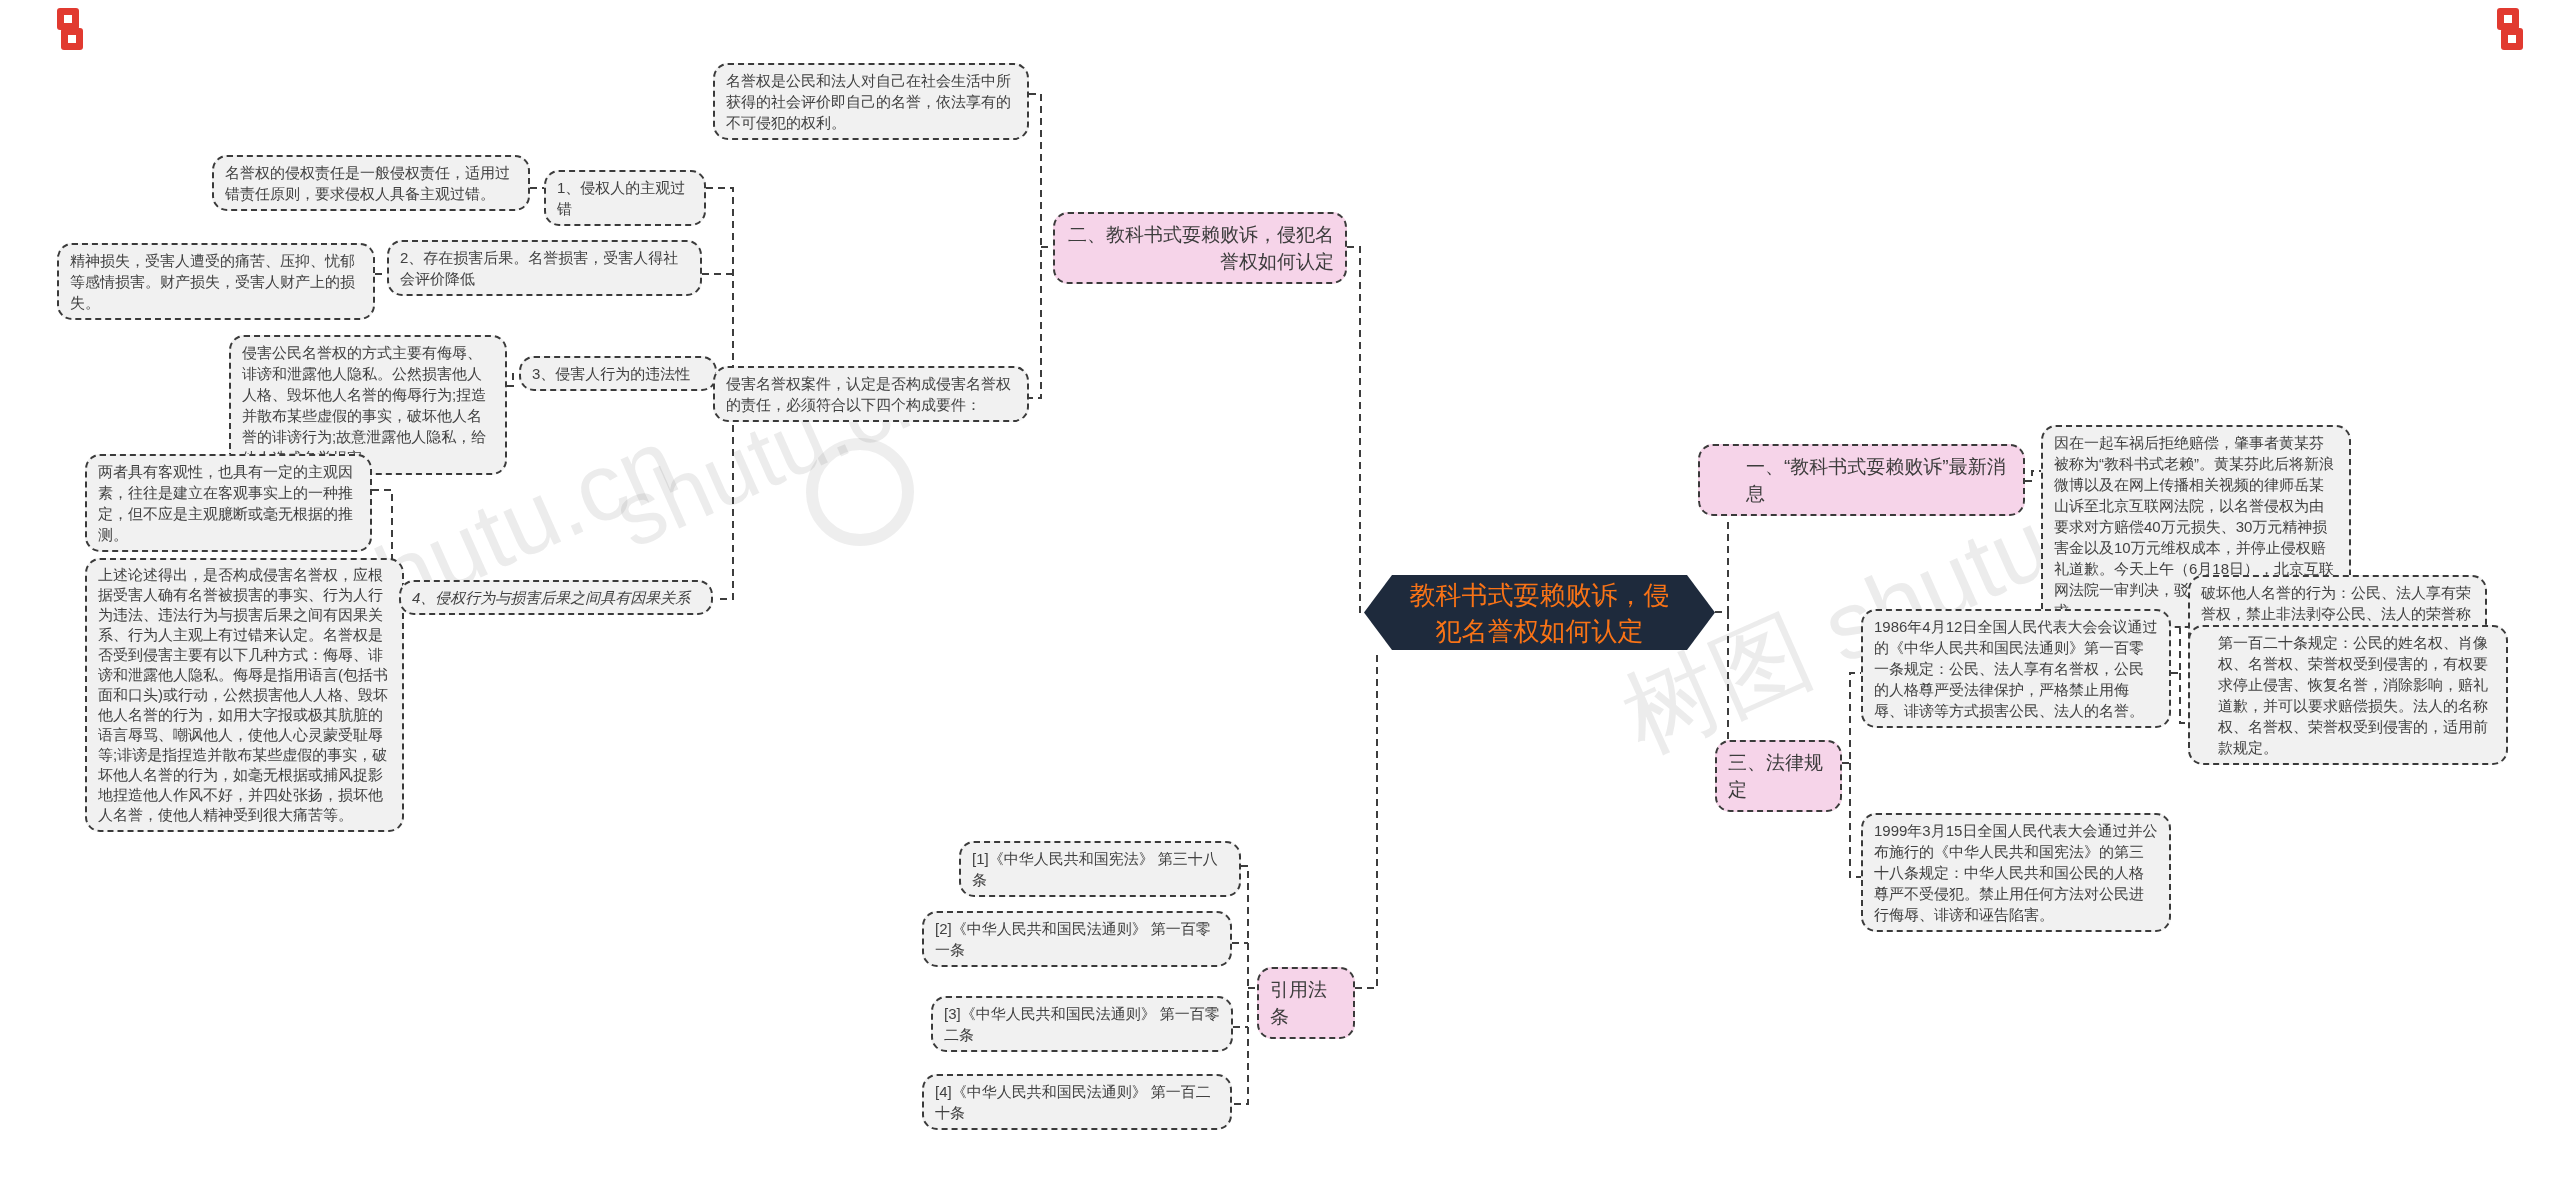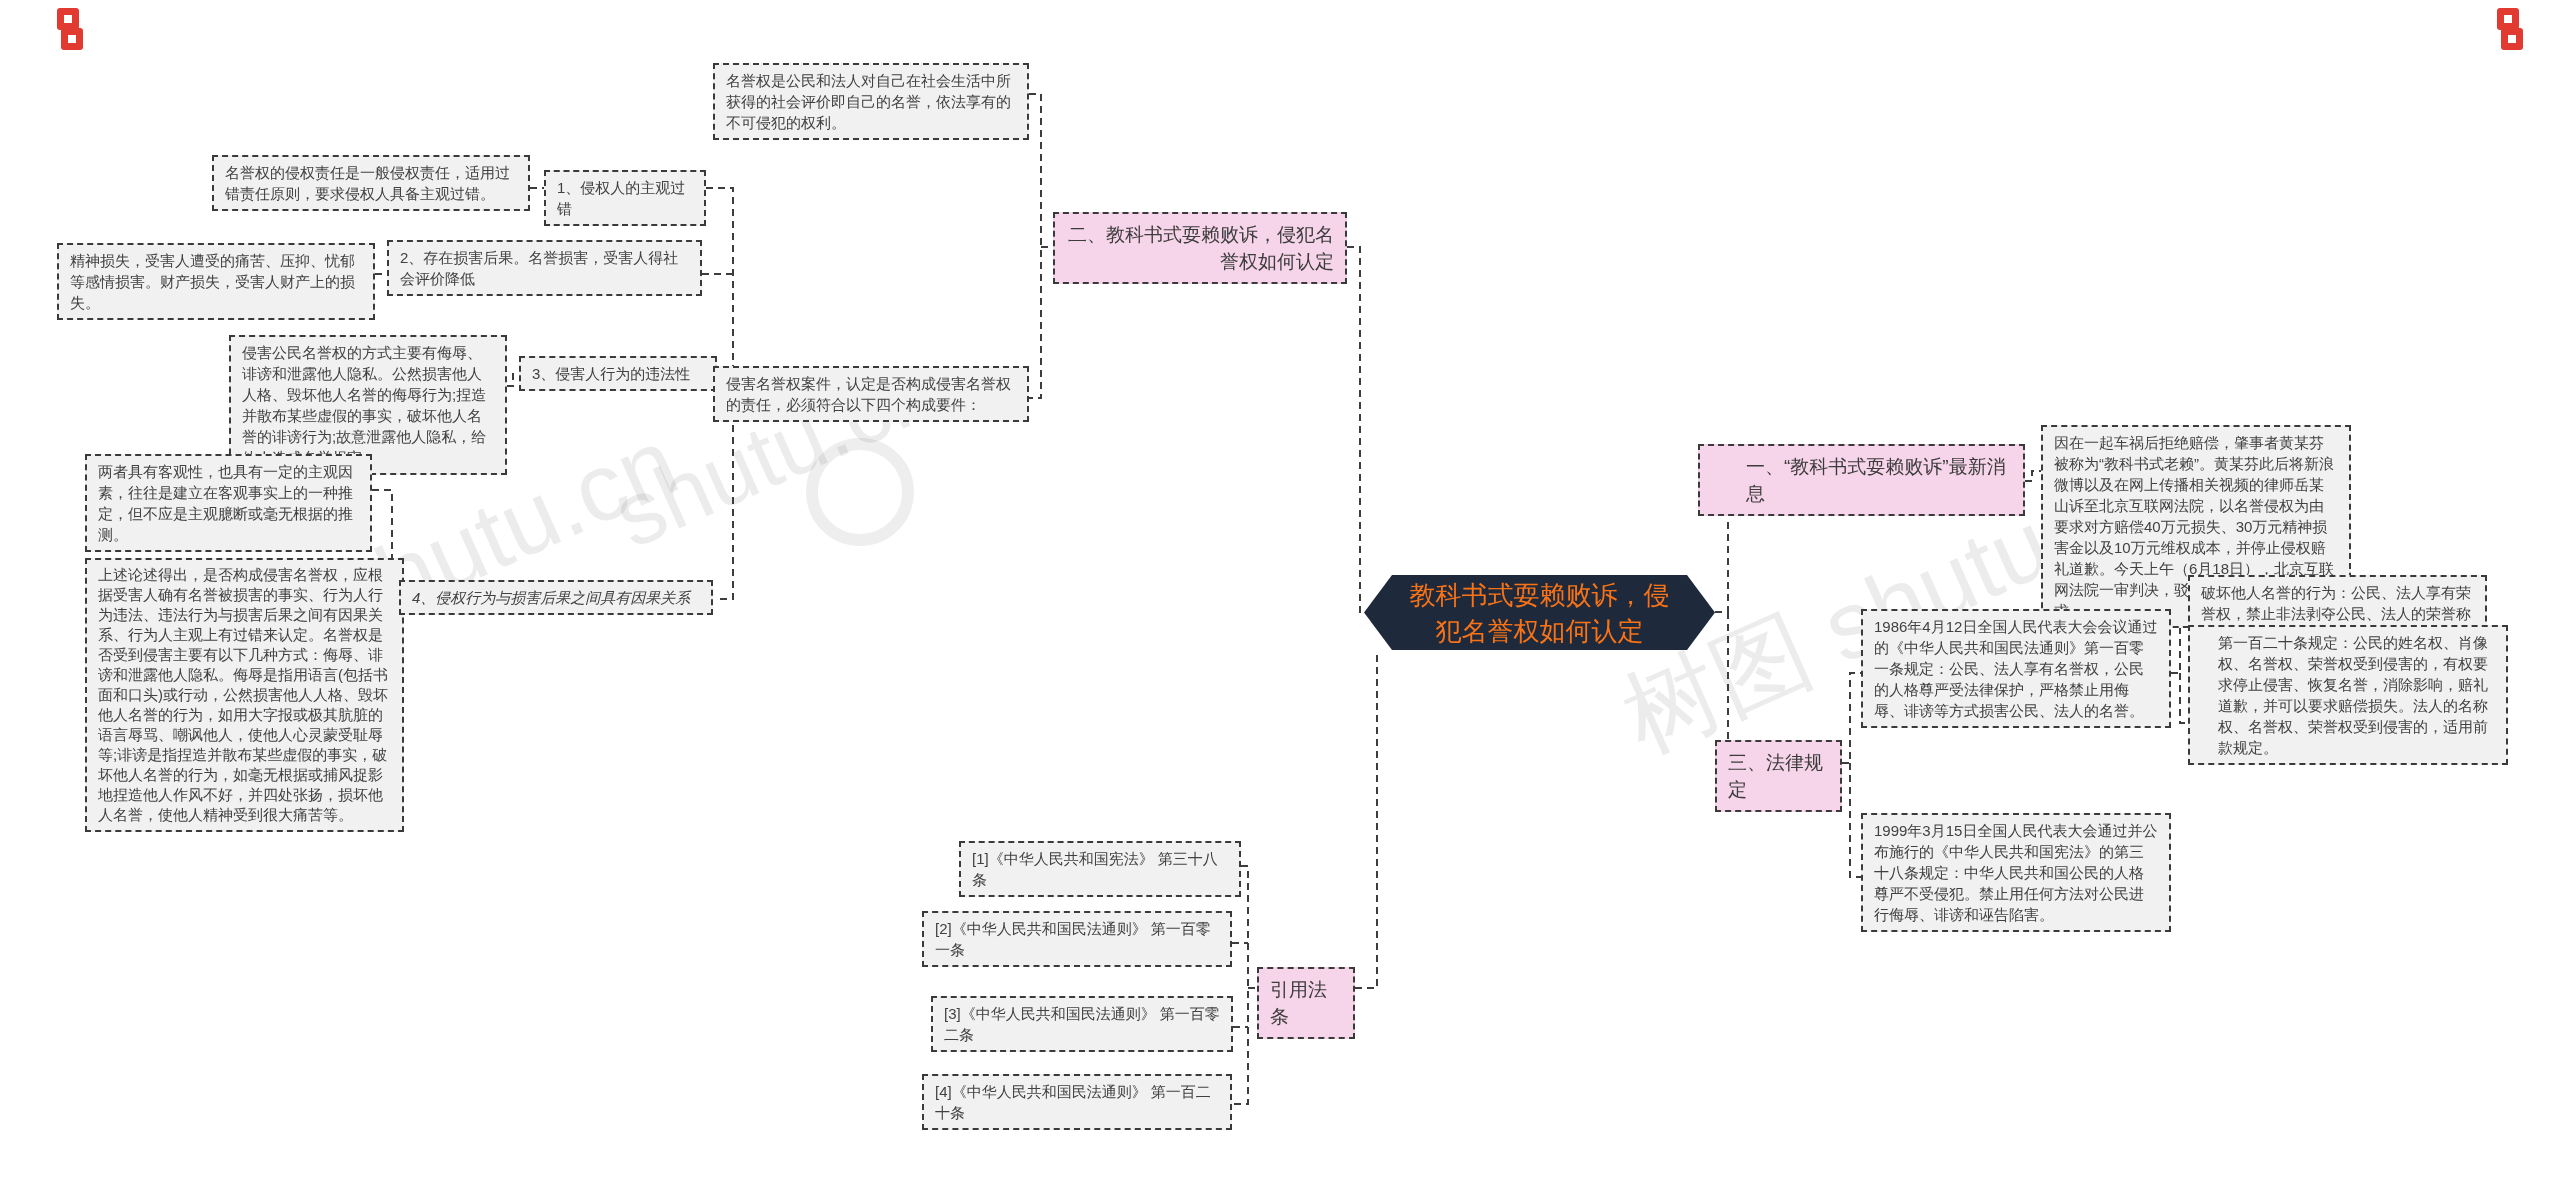--- a/index.html
+++ b/index.html
@@ -1,20 +1,20 @@
 <!DOCTYPE html>
 <html><head>
 <meta charset="utf-8">
 <style>
   html,body{margin:0;padding:0;background:#ffffff;}
   .stage{position:relative;width:2560px;height:1188px;background:#ffffff;overflow:hidden;
          font-family:"Liberation Sans","DejaVu Sans",sans-serif;}
   svg.links{position:absolute;left:0;top:0;width:2560px;height:1188px;}
   svg.links path{fill:none;stroke:#3d3d3d;stroke-width:2;stroke-dasharray:7 5;}
-  .node{position:absolute;box-sizing:border-box;color:#414141;}
+  .node{position:absolute;box-sizing:border-box;color:#414141;border-radius:15px;}
   .gray{background:#f1f1f1;border:2px dashed #3a3a3a;padding:5px 11px;
         font-size:15px;line-height:21px;text-align:left;}
   .pink{background:#f6d4e9;border:2px dashed #3a3a3a;padding:7px 11px;
         font-size:19px;line-height:27px;color:#3c3c3c;}
   .center-node{background:#1e2a3c;color:#f97316;font-size:26px;line-height:36px;
         display:flex;align-items:center;justify-content:center;text-align:center;
         clip-path:polygon(28px 0%,calc(100% - 28px) 0%,100% 50%,calc(100% - 28px) 100%,28px 100%,0% 50%);
         padding:0 34px;}
   
   .n-def{left:713px;top:63px;width:316px;}

